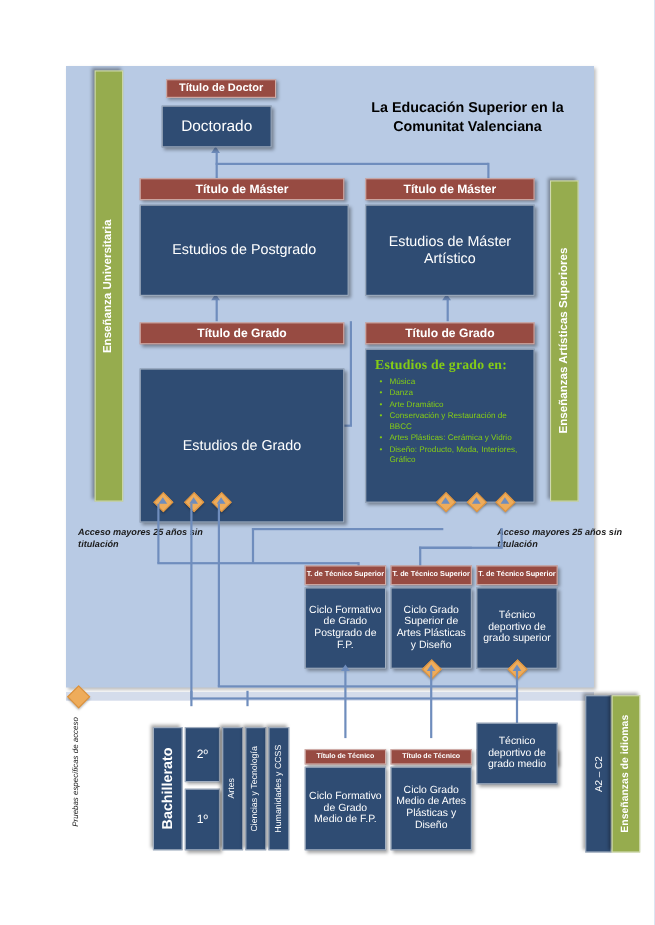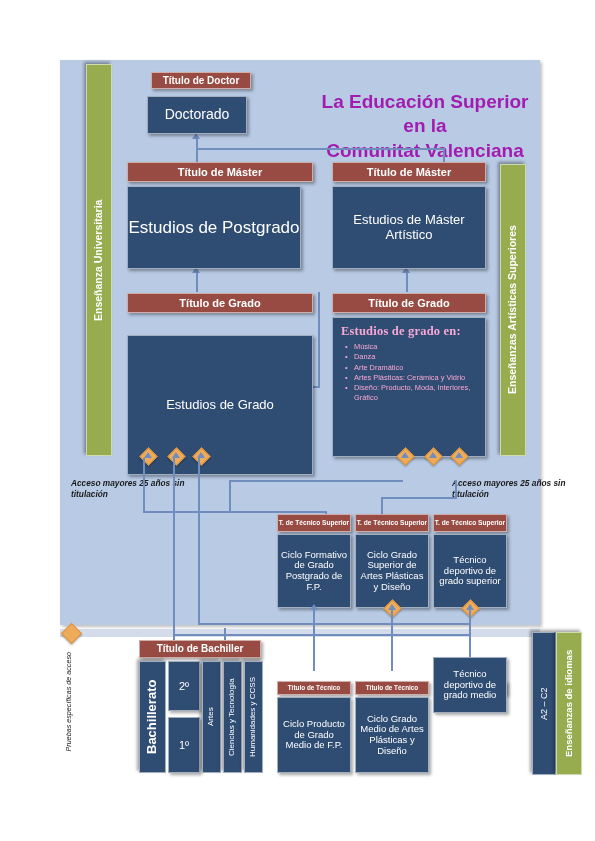--- a/index.html
+++ b/index.html
@@ -26,21 +26,21 @@
   }
   .blue{background:#2f4c73;}
   .maroon{background:#974b42;font-weight:bold;}
   .green{background:#96ac4e;font-weight:bold;}
 
   .vert{writing-mode:vertical-rl;transform:rotate(180deg);}
 
   
   .gradolist{
     position:absolute;box-sizing:border-box;background:#2f4c73;
-    color:#f9a8d4;box-shadow:2px 2px 3px rgba(0,0,0,.35);
+    color:#84cc16;box-shadow:2px 2px 3px rgba(0,0,0,.35);
     border:1px solid rgba(255,255,255,.55);
     padding:6px 8px 4px 8px;
   }
   .gradolist h4{
     margin:0 0 3px 0;font-family:"Liberation Serif", serif;
     font-size:12.5px;font-weight:bold;letter-spacing:.2px;
   }
   .gradolist ul{margin:0;padding-left:13px;list-style:none;}
   .gradolist li{
     font-size:7.4px;line-height:1.33;position:relative;margin-bottom:.5px;
@@ -75,21 +75,21 @@
   
   .note{
     position:absolute;font-style:italic;font-weight:bold;
     font-size:8.3px;color:#1a1a1a;line-height:1.3;
   }
   .vnote{
     position:absolute;font-style:italic;font-size:7.2px;color:#1a1a1a;
     writing-mode:vertical-rl;transform:rotate(180deg);white-space:nowrap;
   }
   #maintitle{
-    position:absolute;font-size:19px;font-weight:bold;color:#a21caf;
+    position:absolute;font-size:13px;font-weight:bold;color:#000000;
     text-align:center;line-height:1.28;
   }
 </style>
 </head>
 <body>
 
 <div id="stage">
 
   <div class="panel shadow" style="left:60px;top:60px;width:480px;height:565px;"></div>
   <div class="panel" style="left:60px;top:629px;width:480px;height:8px;background:#d4dceb;"></div>
@@ -118,38 +118,39 @@
 
   <div class="ln lnv" style="left:406px;top:272px;height:20px;"></div>
   <div class="arrow-up" style="left:402px;top:267px;"></div>
 
   <div class="box maroon" style="left:151px;top:72px;width:100px;height:17px;font-size:10px;">Título de Doctor</div>
 
   <div class="box blue" style="left:147px;top:96px;width:100px;height:38px;font-size:14px;">Doctorado</div>
 
   <div class="box maroon" style="left:127px;top:162px;width:186px;height:20px;font-size:11px;">Título de Máster</div>
 
-  <div class="box blue" style="left:127px;top:186px;width:174px;height:83px;font-size:17px;">Estudios de Postgrado</div>
+  <div class="box blue" style="left:127px;top:186px;width:190px;height:83px;font-size:13px;">Estudios de Postgrado</div>
 
   <div class="box maroon" style="left:127px;top:293px;width:186px;height:20px;font-size:11px;">Título de Grado</div>
 
   <div class="box blue" style="left:127px;top:335px;width:186px;height:140px;font-size:13px;">Estudios de Grado</div>
 
   <div class="box maroon" style="left:332px;top:162px;width:154px;height:20px;font-size:11px;">Título de Máster</div>
 
   <div class="box blue" style="left:332px;top:186px;width:154px;height:83px;font-size:13px;padding:0 8px;">Estudios de Máster Artístico</div>
 
   <div class="box maroon" style="left:332px;top:293px;width:154px;height:20px;font-size:11px;">Título de Grado</div>
 
   <div class="gradolist" style="left:332px;top:317px;width:154px;height:140px;">
     <h4>Estudios de grado en:</h4>
     <ul>
       <li>Música</li>
       <li>Danza</li>
       <li>Arte Dramático</li>
+      <li>Conservación y Restauración de BBCC</li>
       <li>Artes Plásticas: Cerámica y Vidrio</li>
       <li>Diseño: Producto, Moda, Interiores, Gráfico</li>
     </ul>
   </div>
 
   <div class="dmd" style="left:142px;top:450px;"></div>
   <div class="dmd" style="left:170px;top:450px;"></div>
   <div class="dmd" style="left:195px;top:450px;"></div>
   <div class="dmd" style="left:399px;top:450px;"></div>
   <div class="dmd" style="left:427px;top:450px;"></div>
@@ -202,33 +203,32 @@
 
   <div class="ln lnv" style="left:313px;top:609px;height:62px;"></div>
   <div class="ln lnv" style="left:391px;top:609px;height:62px;"></div>
   <div class="ln lnv" style="left:469px;top:609px;height:62px;"></div>
 
   <div class="ln lnh" style="left:173px;top:634px;width:297px;"></div>
   <div class="ln lnh" style="left:198px;top:623px;width:272px;"></div>
 
   <div>
     <div class="box maroon" style="left:277px;top:681px;width:74px;height:14px;font-size:6.4px;">Título de Técnico</div>
-    <div class="box blue" style="left:277px;top:697px;width:74px;height:76px;font-size:9.5px;padding:0 3px;">Ciclo Producto de Grado Medio de F.P.</div>
+    <div class="box blue" style="left:277px;top:697px;width:74px;height:76px;font-size:9.5px;padding:0 3px;">Ciclo Formativo de Grado Medio de F.P.</div>
 
     <div class="box maroon" style="left:355px;top:681px;width:74px;height:14px;font-size:6.4px;">Título de Técnico</div>
     <div class="box blue" style="left:355px;top:697px;width:74px;height:76px;font-size:9.5px;padding:0 3px;">Ciclo Grado Medio de Artes Plásticas y Diseño</div>
 
     <div class="box maroon" style="left:433px;top:681px;width:74px;height:14px;font-size:6.4px;">Título de Técnico</div>
     <div class="box blue" style="left:433px;top:657px;width:74px;height:56px;font-size:9.5px;padding:16px 3px;">Técnico deportivo de grado medio</div>
   </div>
 
   <div class="ln lnv" style="left:173px;top:628px;height:14px;"></div>
   <div class="ln lnv" style="left:224px;top:628px;height:14px;"></div>
 
-  <div class="box maroon" style="left:139px;top:640px;width:122px;height:18px;font-size:10px;">Título de Bachiller</div>
 
   <div class="box blue vert" style="left:139px;top:661px;width:27px;height:112px;font-size:13px;font-weight:bold;">Bachillerato</div>
 
   <div class="box blue" style="left:168px;top:661px;width:32px;height:50px;font-size:11px;">2º</div>
   <div class="box blue" style="left:168px;top:717px;width:32px;height:56px;font-size:11px;">1º</div>
 
   <div class="box blue vert" style="left:202px;top:661px;width:19px;height:112px;font-size:8px;">Artes</div>
   <div class="box blue vert" style="left:223px;top:661px;width:19px;height:112px;font-size:8px;">Ciencias y Tecnología</div>
   <div class="box blue vert" style="left:244px;top:661px;width:19px;height:112px;font-size:8px;">Humanidades y CCSS</div>
 

